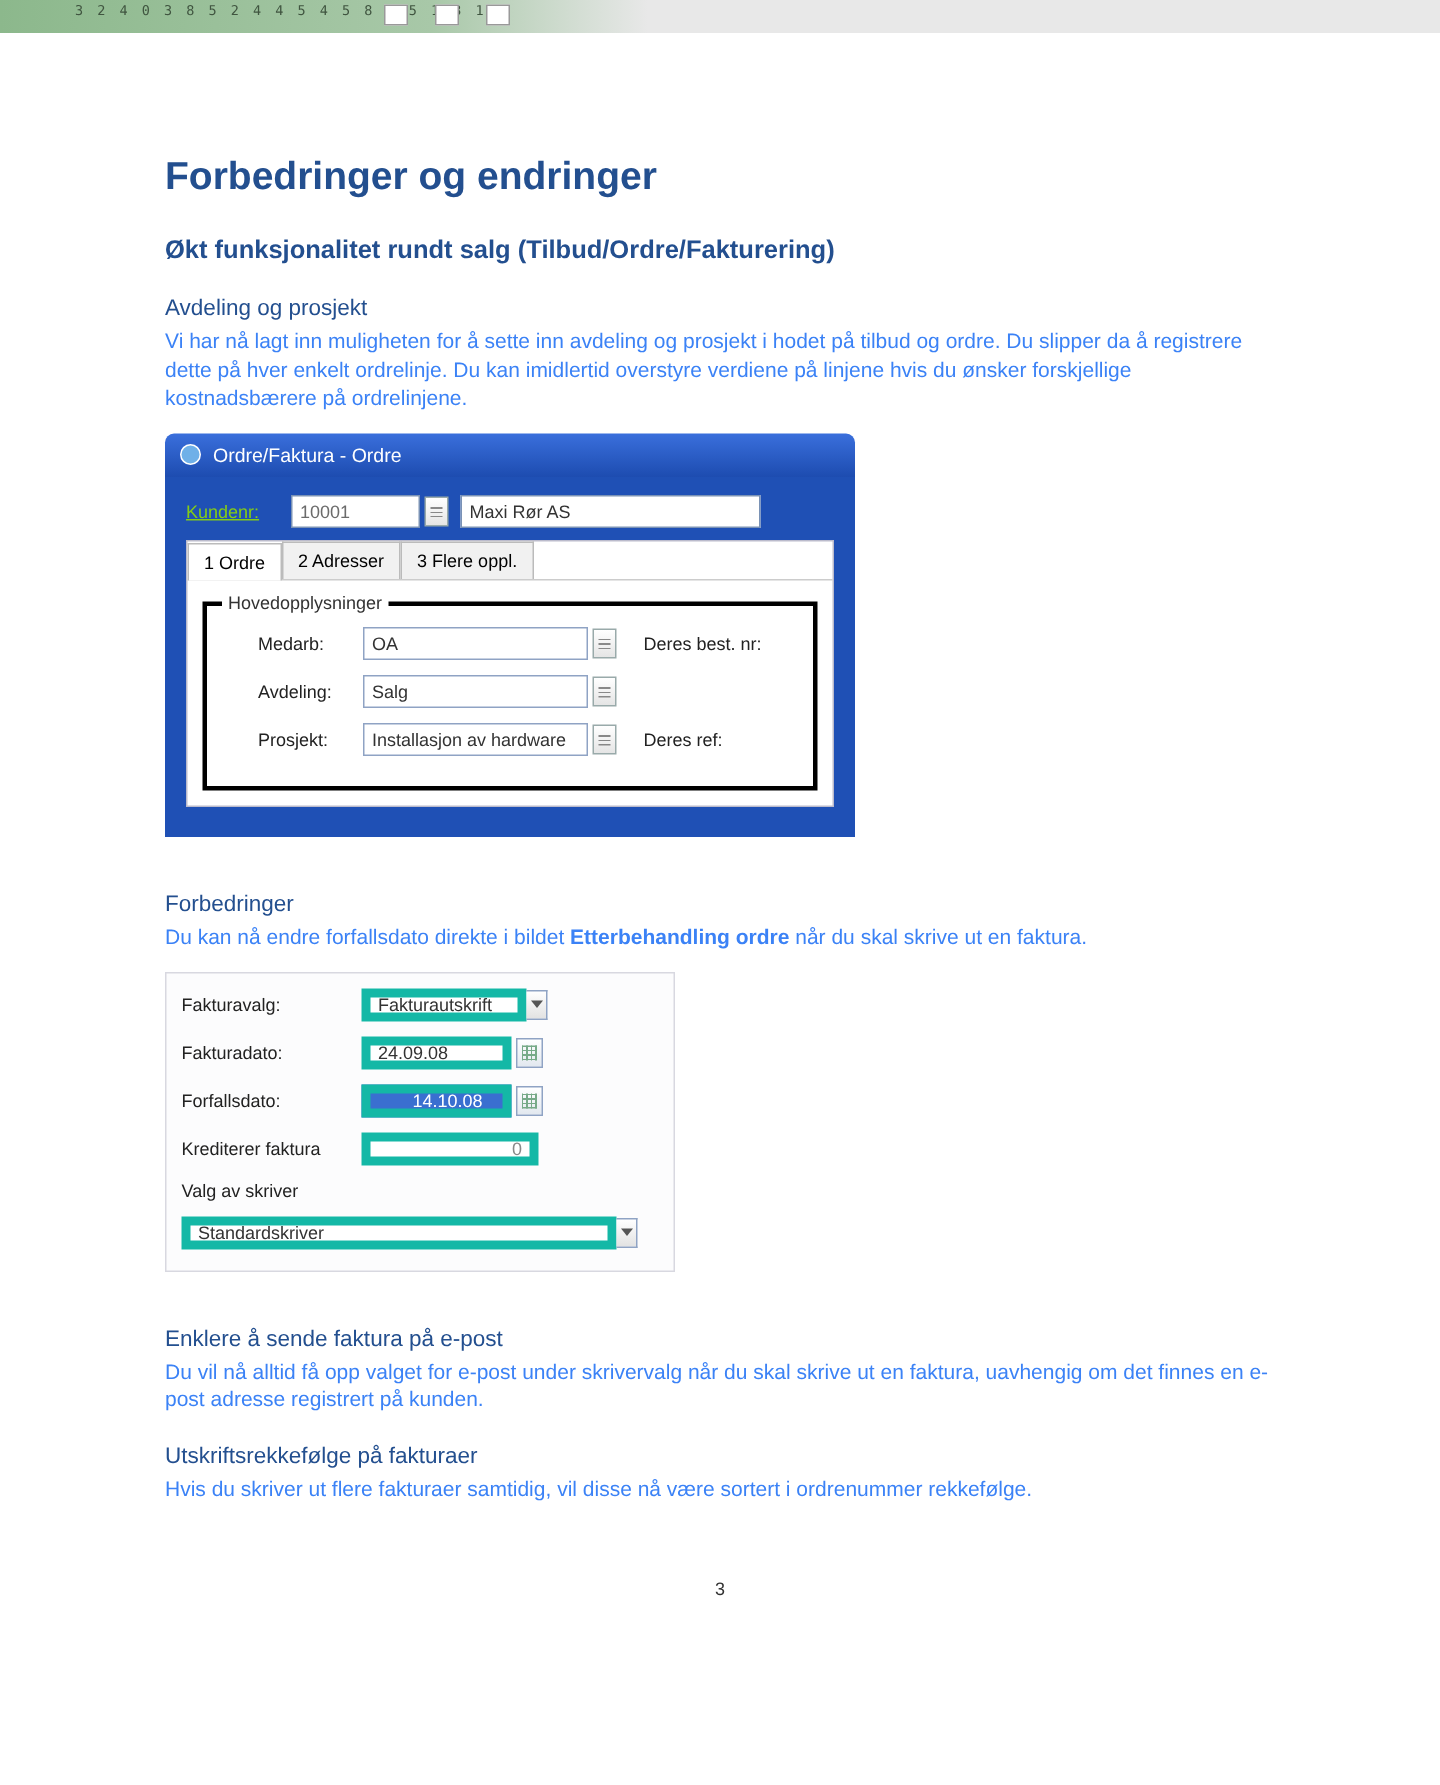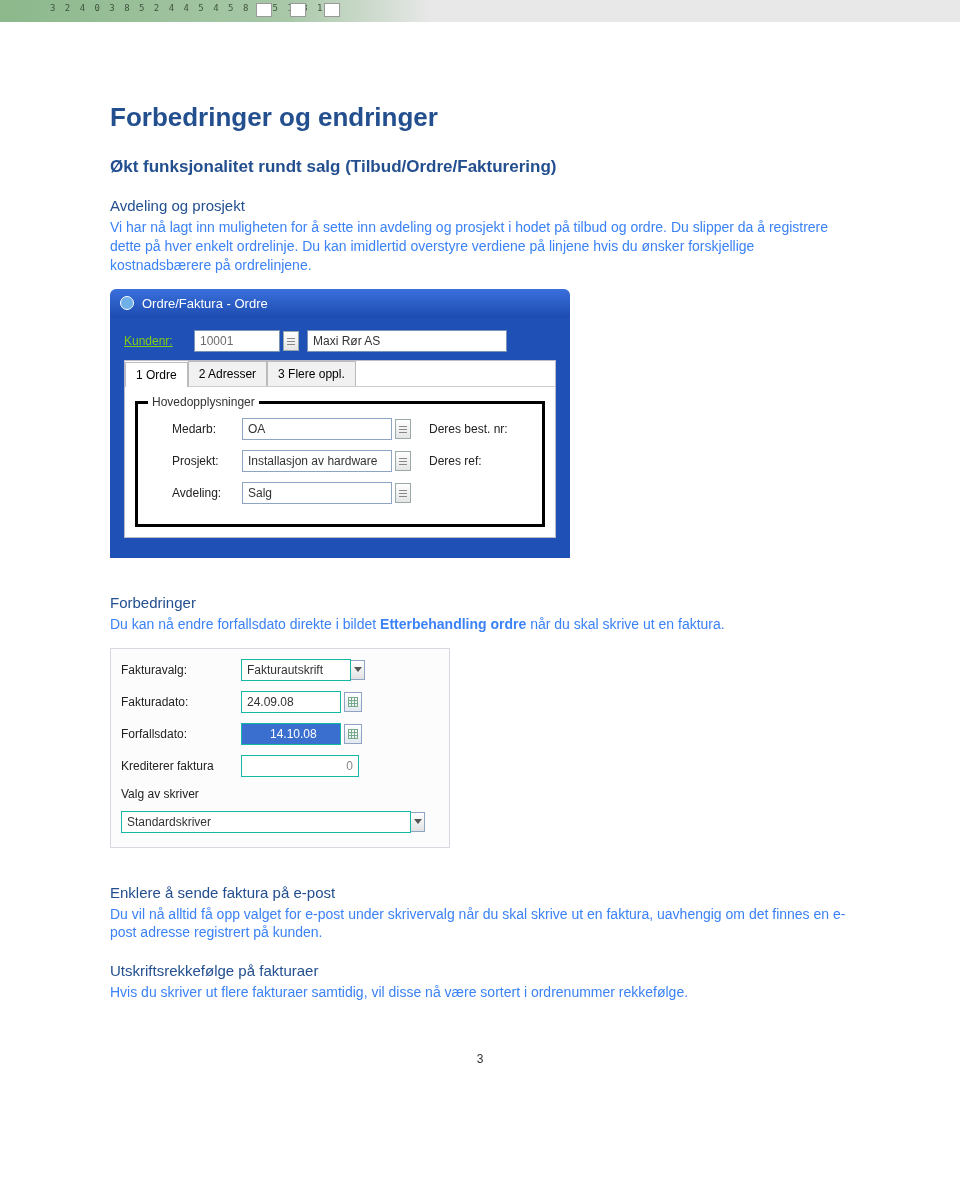--- a/index.html
+++ b/index.html
@@ -29,21 +29,21 @@
   .tab.active { background:#fff; position:relative; top:1px; }
   .fieldset { margin:14px 10px 10px 10px; border:3px solid #000000; padding:14px 10px 10px 6px; position:relative; }
   .fieldset .legend { position:absolute; top:-9px; left:10px; background:#fff; padding:0 4px; font-size:12px; color:#333; }
   .grow { display:flex; align-items:center; margin-bottom:10px;margin-left:28px; }
   .glabel { font-size:12px; width:70px; color:#222; }
   .ginput { background:#fff; border:1px solid #8fa3c4; height:22px; padding:2px 5px; font-size:12px; color:#333; }
   .gright { margin-left:18px; font-size:12px; color:#222; }
   .shot2 { margin-top:14px; width:340px; border:1px solid #d8d8e0; padding:10px 10px 4px 10px; background:#fcfcfd; }
   .srow { display:flex; align-items:center; margin-bottom:10px; }
   .slabel { font-size:12px; width:120px; color:#222; }
-  .sinput { background:#fff; border:1px solid #14b8a6; height:22px; padding:2px 5px; font-size:12px; color:#333; }
+  .sinput { background:#fff; border:6px solid #14b8a6; height:22px; padding:2px 5px; font-size:12px; color:#333; }
   .sinput.selected { background:#3a6fd0; color:#fff; }
   .drop { width:14px; height:20px; border:1px solid #8fa3c4; border-left:none; background:linear-gradient(180deg,#fff,#e2e2e2); display:flex; align-items:center; justify-content:center; }
   .drop::after { content:""; border-left:4px solid transparent; border-right:4px solid transparent; border-top:5px solid #555; }
   .cal { width:18px; height:20px; border:1px solid #8fa3c4; margin-left:3px; background:linear-gradient(180deg,#fff,#e2e8ef); display:flex; align-items:center; justify-content:center; }
   .cal::after { content:""; width:10px; height:10px; background:repeating-linear-gradient(0deg,#7a8 0,#7a8 1px,transparent 1px,transparent 3px),repeating-linear-gradient(90deg,#7a8 0,#7a8 1px,transparent 1px,transparent 3px); }
   .pagenum { text-align:center; font-size:12px; margin-top:50px; color:#333; }
 </style>
 </head>
 <body>
 
@@ -84,29 +84,29 @@
         </div>
         <div class="fieldset">
           <div class="legend">Hovedopplysninger</div>
           <div class="grow">
             <div class="glabel">Medarb:</div>
             <input class="ginput" style="width: 150px;" value="OA">
             <div class="licon"></div>
             <div class="gright">Deres best. nr:</div>
           </div>
           <div class="grow">
+            <div class="glabel">Avdeling:</div>
+            <input class="ginput" style="width: 150px;" value="Salg">
+            <div class="licon"></div>
+          </div>
+          <div class="grow">
             <div class="glabel">Prosjekt:</div>
             <input class="ginput" style="width: 150px;" value="Installasjon av hardware">
             <div class="licon"></div>
             <div class="gright">Deres ref:</div>
-          </div>
-          <div class="grow">
-            <div class="glabel">Avdeling:</div>
-            <input class="ginput" style="width: 150px;" value="Salg">
-            <div class="licon"></div>
           </div>
         </div>
       </div>
     </div>
   </div>
 
   <h3 class="section" style="margin-top:36px">Forbedringer</h3>
   <p class="body">
     <span>Du kan nå endre forfallsdato direkte i bildet </span><span class="bold">Etterbehandling ordre</span><span> når du skal skrive ut en faktura.</span>
   </p>

